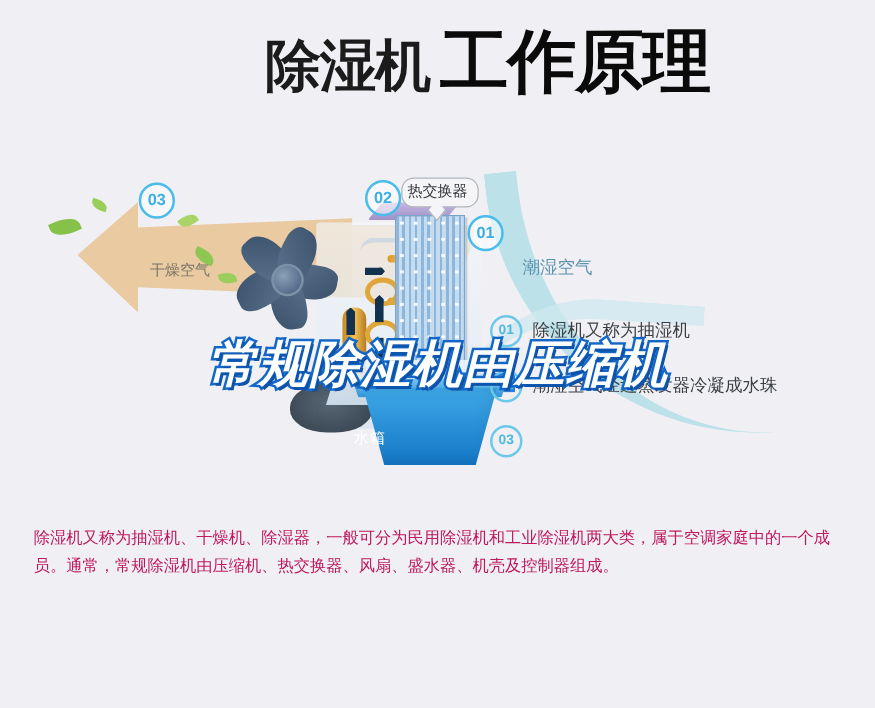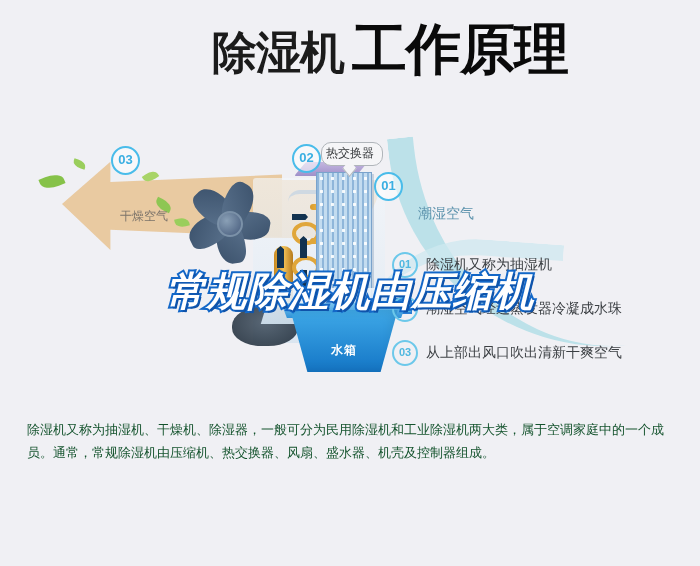--- a/index.html
+++ b/index.html
@@ -241,23 +241,22 @@
     width: 136px;
     height: 16px;
     background: linear-gradient(180deg,#7fc8f0,#2f92d8);
     clip-path: polygon(4% 10%, 96% 0%, 92% 100%, 8% 100%);
   }
   .tank-label {
     position: absolute;
     left: 283px;
     top: 232px;
     width: 122px;
-    text-align: center;
     font-size: 12px;
-    font-weight: bold;
+    font-weight: normal;
     color: #ffffff;
     letter-spacing: 1px;
   }
   .tray {
     position: absolute;
     left: 258px;
     top: 178px;
     width: 138px;
     height: 36px;
     background: linear-gradient(180deg,#eef5fb,#d5e6f3);
@@ -401,21 +400,21 @@
   
   .body-copy {
     position: absolute;
     left: 27px;
     top: 418px;
     width: 646px;
   }
   .para {
     font-size: 13px;
     line-height: 23px;
-    color: #14532d;
+    color: #be185d;
     margin: 0 0 18px 0;
   }
 </style>
 </head>
 <body>
 
 <div id="page">
 
   <div class="title-wrap">
     <span class="title-a">除湿机</span><span class="title-b">工作原理</span>
@@ -488,21 +487,20 @@
       <div class="step-row">
         <div class="step-num">01</div>
         <div class="step-text">除湿机又称为抽湿机</div>
       </div>
       <div class="step-row">
         <div class="step-num">02</div>
         <div class="step-text">潮湿空气经过蒸发器冷凝成水珠</div>
       </div>
       <div class="step-row">
         <div class="step-num">03</div>
-        <div class="step-text">从上部出风口吹出清新干爽空气</div>
       </div>
     </div>
 
   </div>
 
   <div class="overlay">常规除湿机由压缩机</div>
 
   <div class="body-copy">
     <p class="para">除湿机又称为抽湿机、干燥机、除湿器，一般可分为民用除湿机和工业除湿机两大类，属于空调家庭中的一个成员。通常，常规除湿机由压缩机、热交换器、风扇、盛水器、机壳及控制器组成。</p>
   </div>

